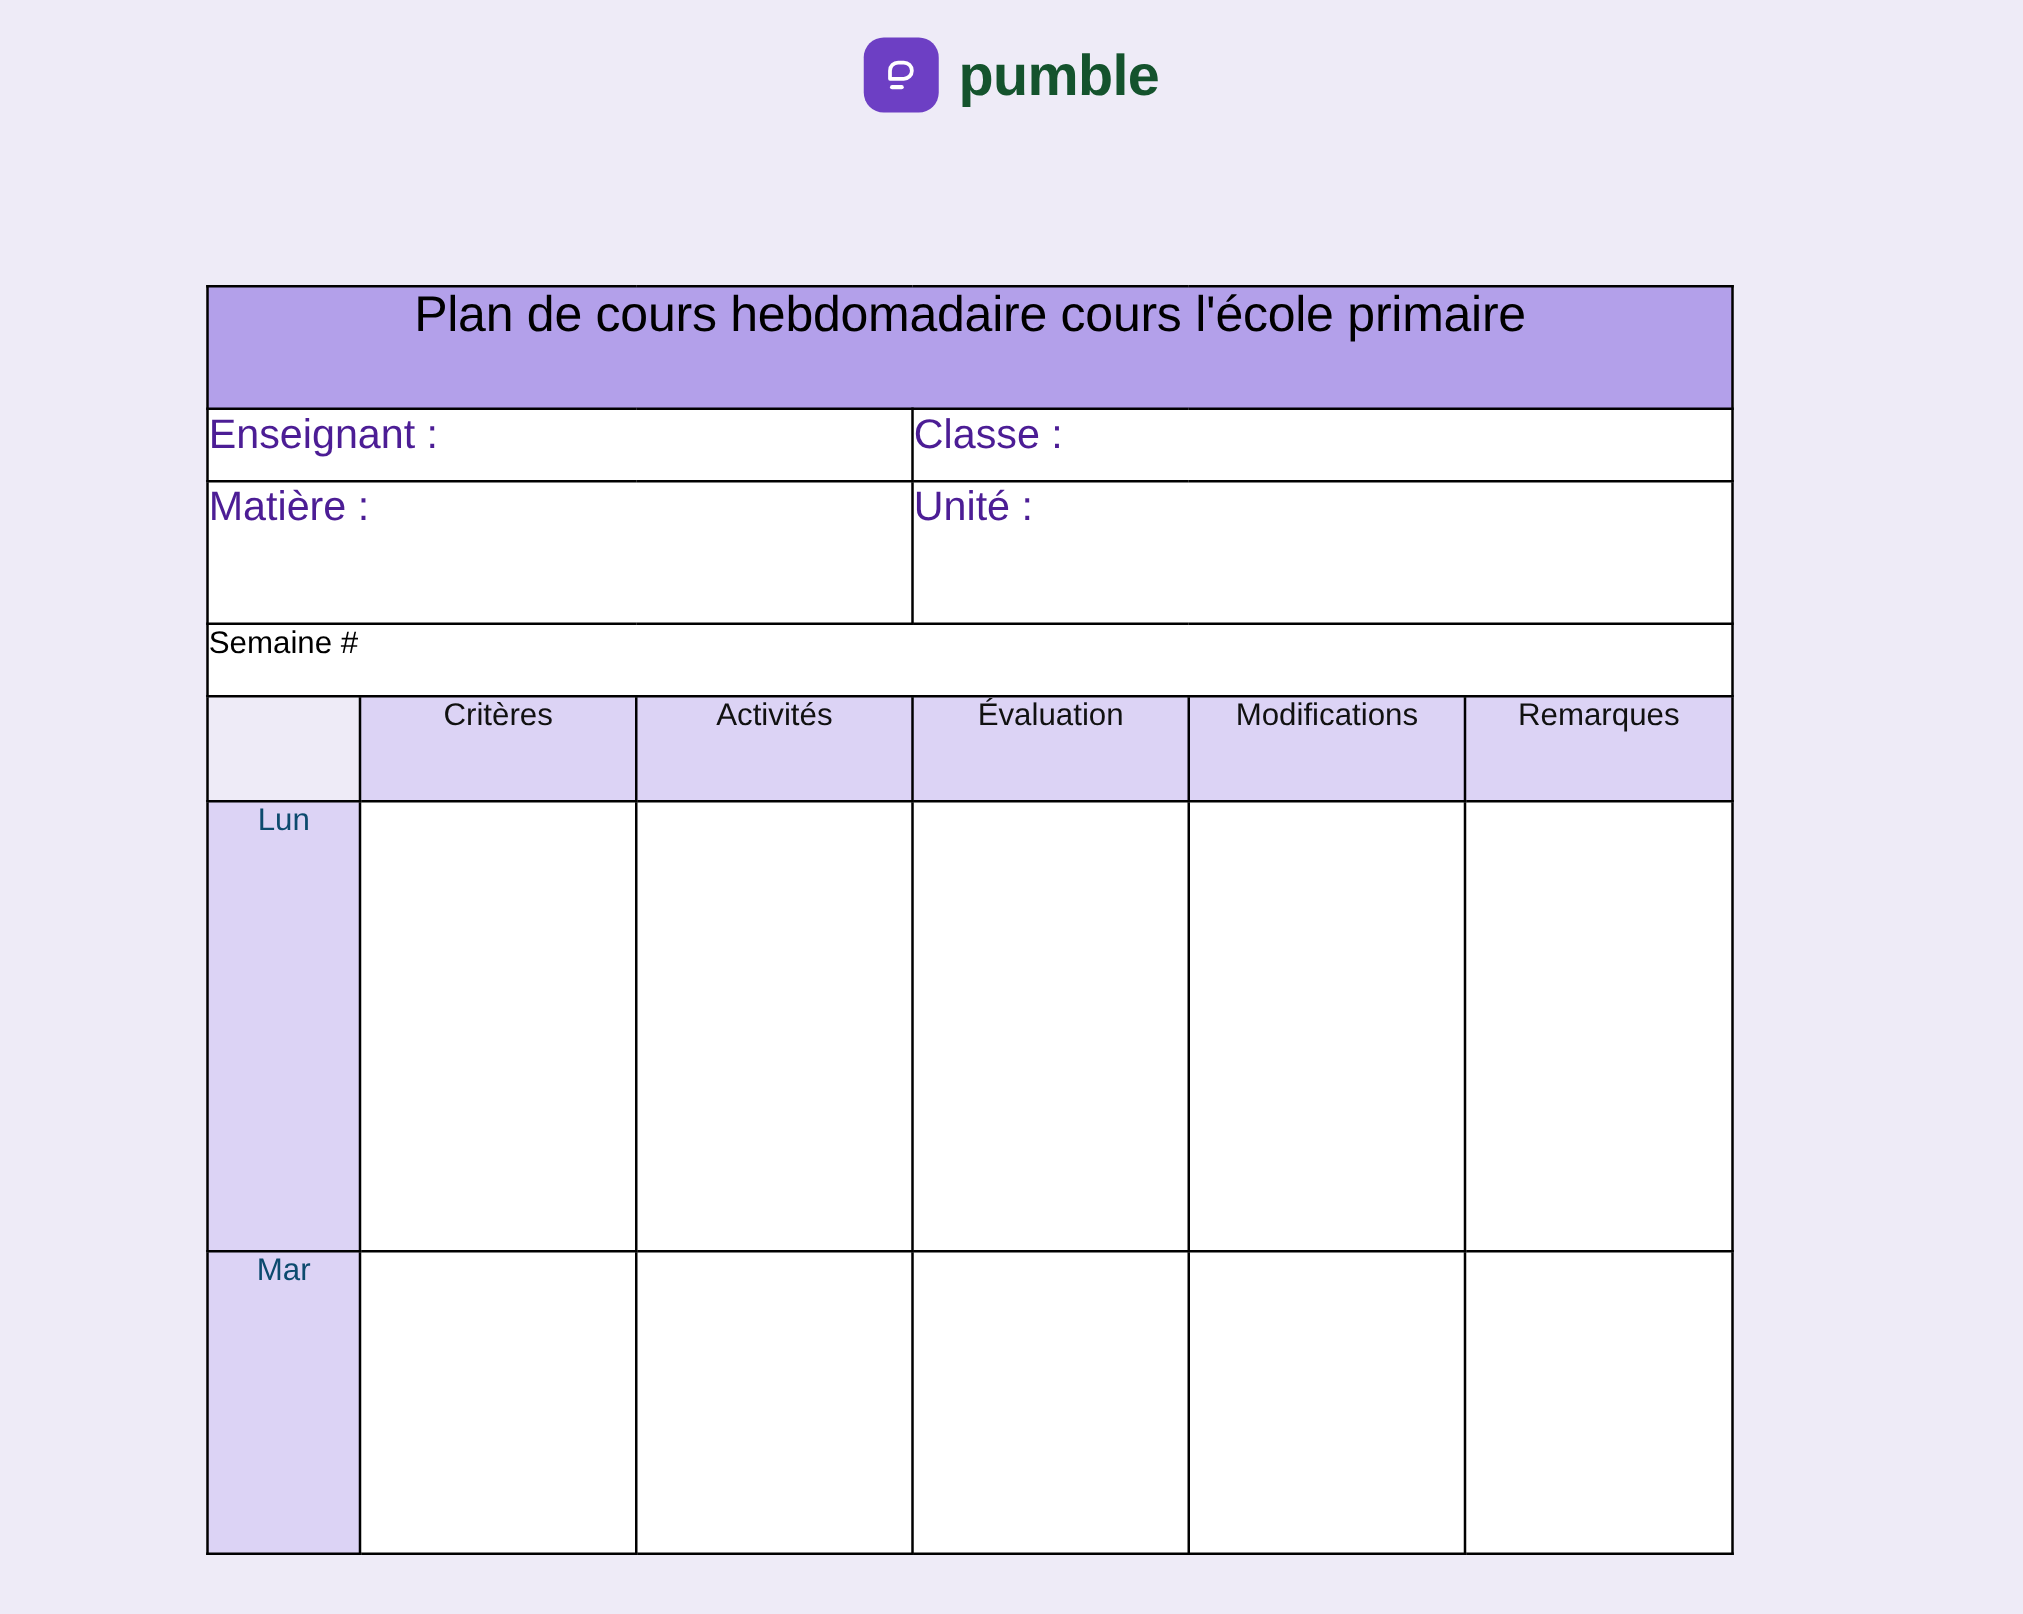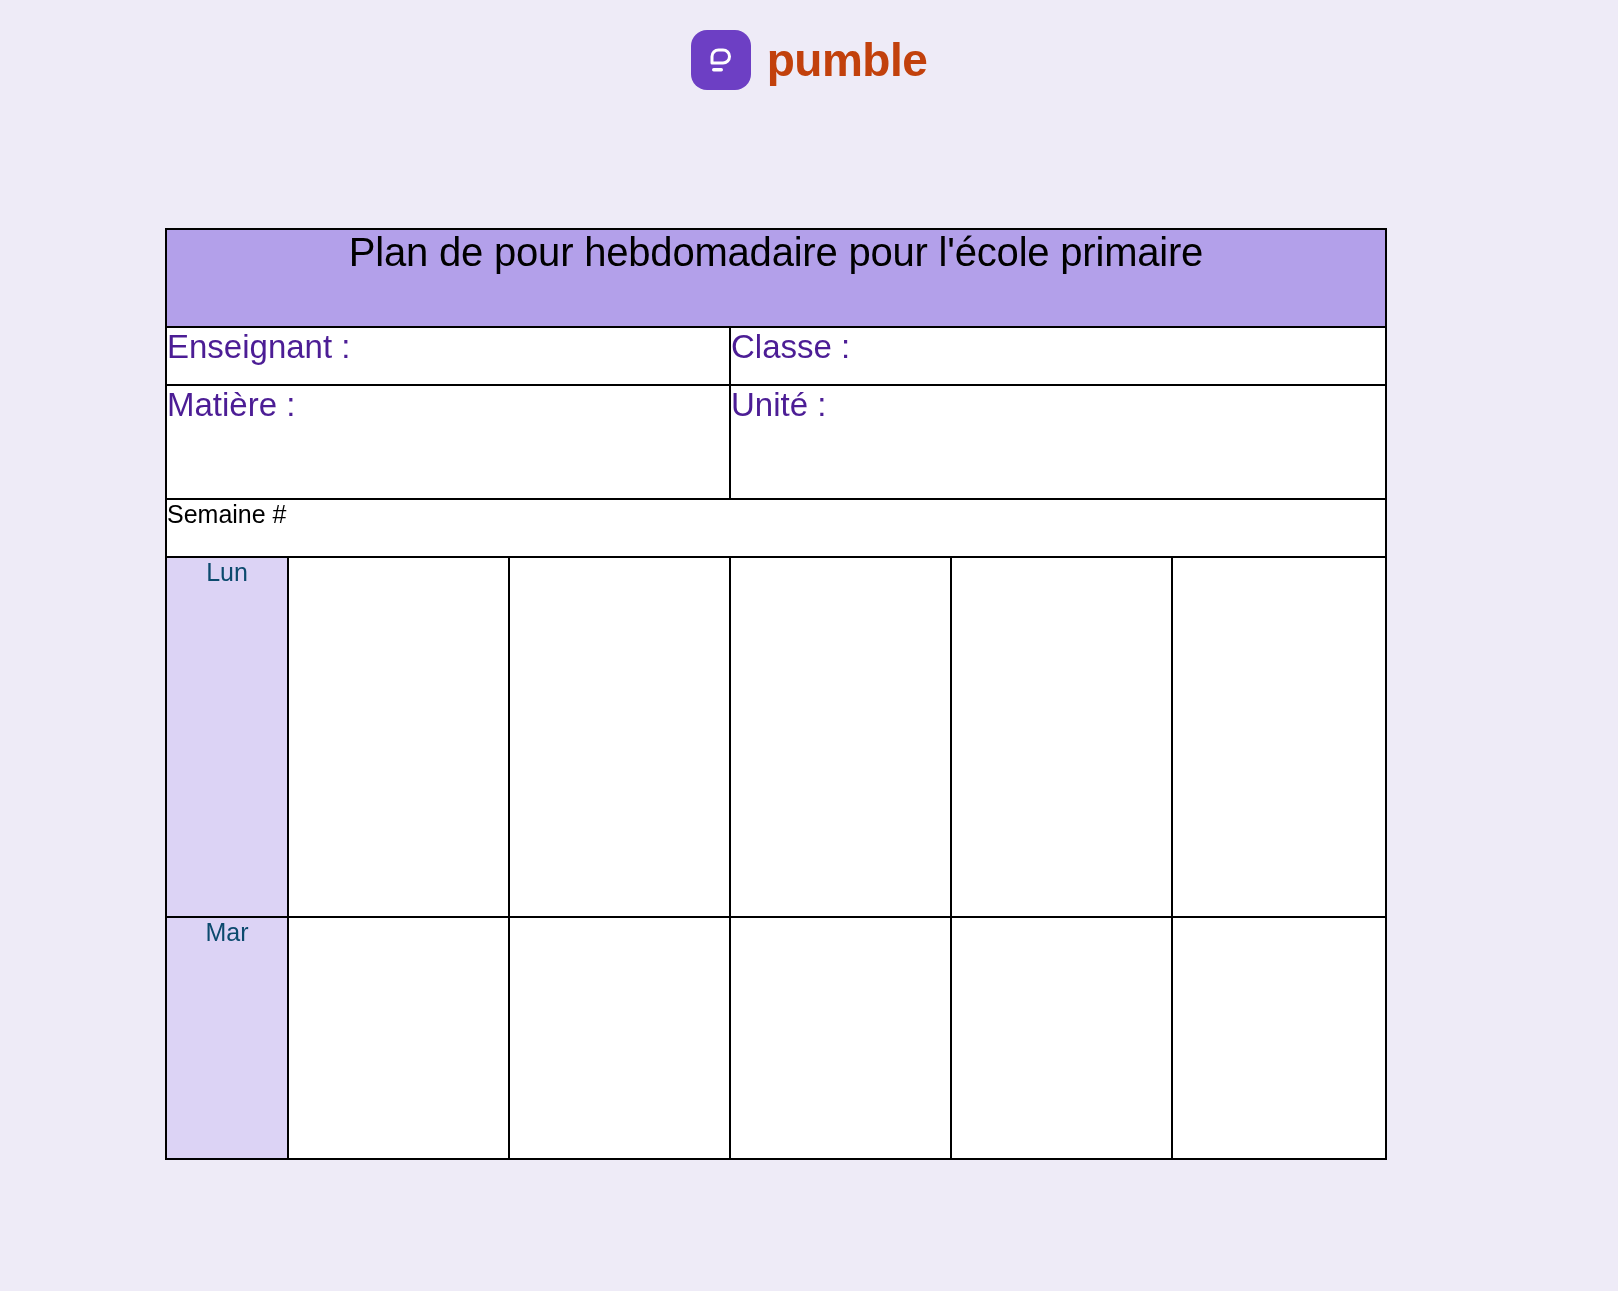--- a/index.html
+++ b/index.html
@@ -32,21 +32,21 @@
     display: flex;
     align-items: center;
     justify-content: center;
     flex-direction: column;
     flex: 0 0 auto;
   }
   .brand-mark svg { display: block; }
   .brand-word {
     font-size: 46px;
     font-weight: bold;
-    color: #c2410c;
+    color: #14532d;
     letter-spacing: -0.5px;
     line-height: 1;
   }
 
   
   .sheet {
     position: absolute;
     left: 165px;
     top: 228px;
     width: 1220px;
@@ -137,37 +137,45 @@
       <col style="width:122px">
       <col style="width:221px">
       <col style="width:221px">
       <col style="width:221px">
       <col style="width:221px">
       <col style="width:214px">
     </colgroup>
     <tbody>
 
       <tr>
-        <td class="title-cell" colspan="6">Plan de pour hebdomadaire pour l'école primaire</td>
+        <td class="title-cell" colspan="6">Plan de cours hebdomadaire cours l'école primaire</td>
       </tr>
 
       <tr>
         <td class="field-cell" colspan="3">Enseignant :</td>
         <td class="field-cell" colspan="3">Classe :</td>
       </tr>
 
       <tr>
         <td class="field-cell tall" colspan="3">Matière :</td>
         <td class="field-cell tall" colspan="3">Unité :</td>
       </tr>
 
       <tr>
         <td class="week-cell" colspan="6">Semaine #</td>
       </tr>
 
+      <tr>
+        <th class="col-head corner"></th>
+        <th class="col-head">Critères</th>
+        <th class="col-head">Activités</th>
+        <th class="col-head">Évaluation</th>
+        <th class="col-head">Modifications</th>
+        <th class="col-head">Remarques</th>
+      </tr>
 
       <tr class="row-lun">
         <td class="day-cell">Lun</td>
         <td class="body-cell"></td>
         <td class="body-cell"></td>
         <td class="body-cell"></td>
         <td class="body-cell"></td>
         <td class="body-cell"></td>
       </tr>
 

